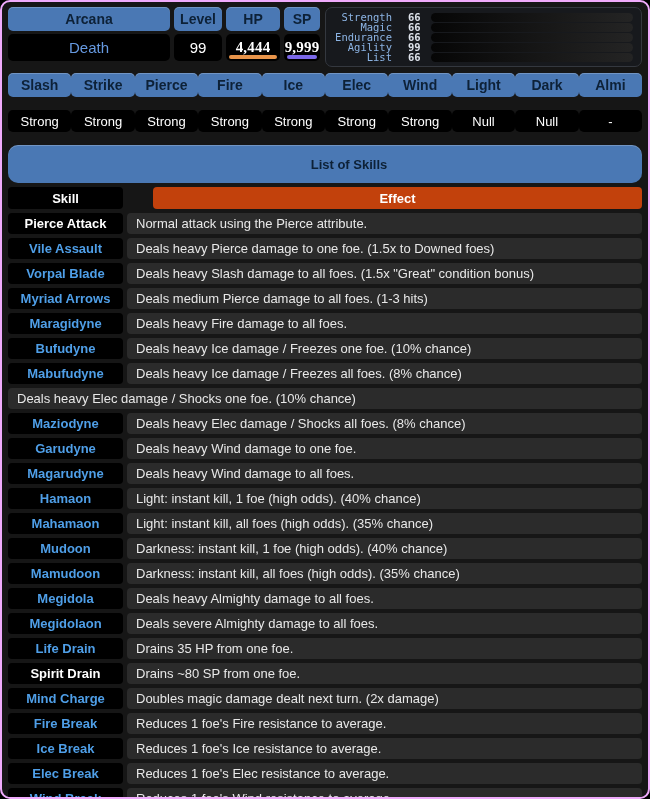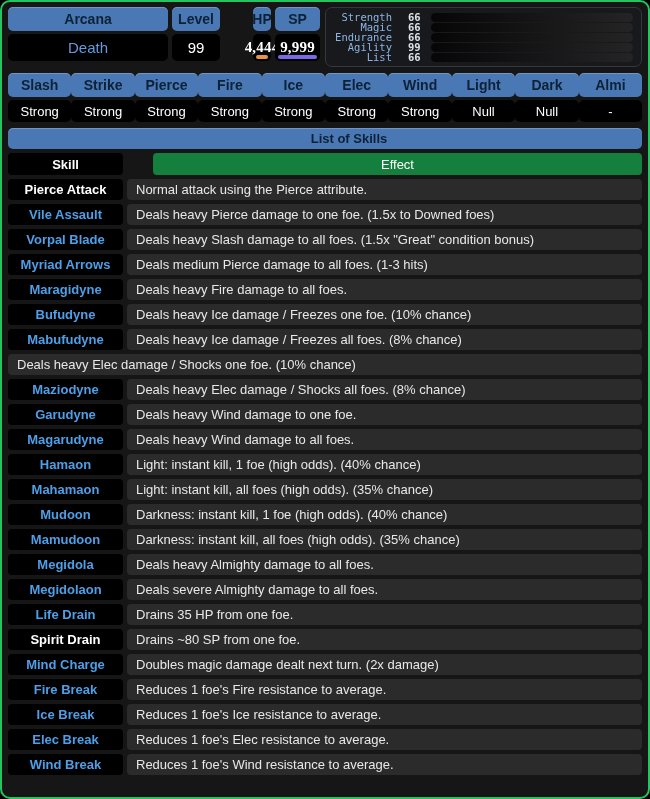--- a/index.html
+++ b/index.html
@@ -1,63 +1,63 @@
 <!DOCTYPE html>
 <html><head>
 <meta charset="utf-8">
 <style>
   html,body{margin:0;padding:0;background:#000;}
   body{width:650px;height:799px;font-family:"Liberation Sans",sans-serif;-webkit-font-smoothing:antialiased;}
-  .page{box-sizing:border-box;width:650px;height:799px;background:#161616;border:2px solid #22c55e;border-radius:10px;padding:5px 6px;overflow:hidden;}
+  .page{box-sizing:border-box;width:650px;height:799px;background:#161616;border:2px solid #f0abfc;border-radius:10px;padding:5px 6px;overflow:hidden;}
 
   
   .cell{border-radius:5px;display:flex;align-items:center;justify-content:center;box-sizing:border-box;}
   .blue{background:#4a78b4;color:#0d2137;font-weight:bold;font-size:14px;box-shadow:inset 0 1px 0 rgba(255,255,255,.22);}
   .blackc{background:#000;color:#fff;}
 
   
   .top{display:flex;gap:5px;margin-bottom:6px;align-items:stretch;}
   .overview{width:312px;display:flex;flex-direction:column;gap:3px;}
   .orow{display:flex;gap:4px;}
   .orow.head .cell{height:24px;}
   .orow.vals .cell{height:27px;font-size:15px;position:relative;}
   .c-arcana{flex:1;}
   .c-level{width:48px;}
-  .c-hp{width:18px;margin-left:29px;}
-  .c-sp{width:45px;}
+  .c-hp{width:54px;}
+  .c-sp{width:36px;}
   .arcana-link{color:#6699e0;text-decoration:none;font-size:15px;cursor:pointer;}
   .num{font-weight:bold;letter-spacing:.2px;font-family:Liberation Serif, serif;}
   .vbar{position:absolute;left:3px;right:3px;bottom:2px;height:4px;border-radius:2px;}
   .vbar.hp{background:#e8944a;}
   .vbar.sp{background:#7b68e8;}
 
   
   .stats{flex:1;background:#17191d;border:1px solid #34383f;border-radius:7px;padding:4px 8px 4px 4px;display:flex;flex-direction:column;justify-content:space-between;box-sizing:border-box;}
   .stat-row{display:flex;align-items:center;height:10px;font-family:"DejaVu Sans Mono",monospace;font-size:10.5px;line-height:10px;}
   .stat-label{width:62px;text-align:right;color:#8cb4e4;}
   .stat-value{width:18px;margin-left:16px;color:#dde2ea;font-weight:bold;}
   .stat-track{flex:1;height:9px;margin-left:5px;background:linear-gradient(90deg,#060606,#242424);border-radius:5px;overflow:hidden;}
   .stat-fill{height:7px;margin-top:1px;background:#7ba3e3;border-radius:4px;}
 
   
-  .res-row{display:flex;gap:0;margin-bottom:3px;}
+  .res-row{display:flex;gap:0;margin-bottom:13px;}
   .res-row .cell{flex:1;}
   .res-row.head .cell{height:24px;}
   .res-row.vals .cell{height:22px;font-size:13px;}
 
   
-  .los{height:21px;margin:6px 0 4px;border-radius:5px;display:flex;align-items:center;justify-content:center;font-size:13px;padding-left:48px;}
+  .los{height:38px;margin:6px 0 4px;border-radius:10px;display:flex;align-items:center;justify-content:center;font-size:13px;padding-left:48px;}
 
   
   .skill-table{display:flex;flex-direction:column;gap:4px;}
   .srow{display:flex;gap:4px;height:21px;}
   .srow.thead{height:22px;}
   .name-cell{width:115px;background:#000;border-radius:4px;display:flex;align-items:center;justify-content:center;font-weight:bold;font-size:13px;color:#fff;flex-shrink:0;}
   .effect-cell{flex:1;background:#2b2b2b;border-radius:4px;display:flex;align-items:center;padding:0 9px;font-size:13px;color:#e8e8e8;white-space:nowrap;overflow:hidden;}
-  .thead .effect-cell{background:#15803d;justify-content:center;font-weight:normal;color:#fff;margin-left:26px;}
+  .thead .effect-cell{background:#c2410c;justify-content:center;font-weight:bold;color:#fff;margin-left:26px;}
   .link{color:#4f9fe8;cursor:pointer;}
 </style>
 </head>
 <body>
 
 <div class="page">
 
   <div class="top">
     <div class="overview">
       <div class="orow head">

